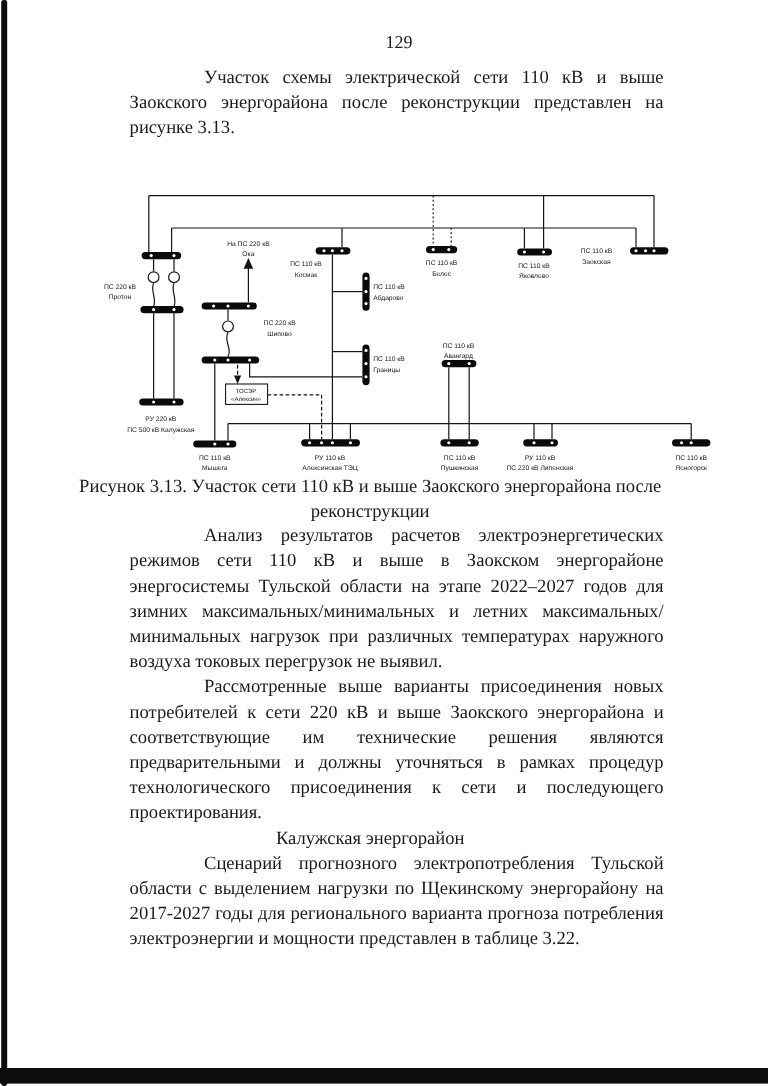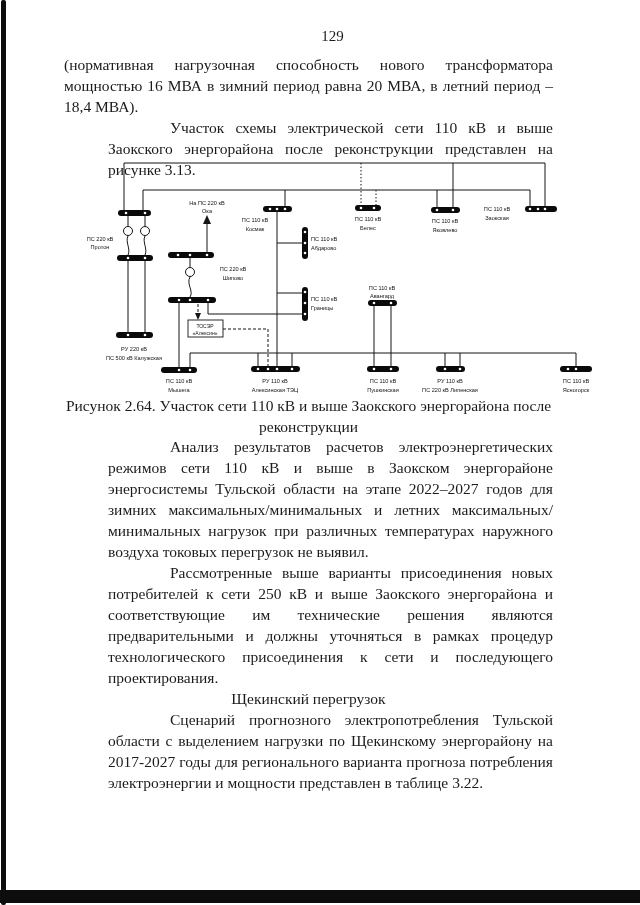--- a/index.html
+++ b/index.html
@@ -36,21 +36,20 @@
 
 <div class="page">
 
   <div class="edge edge-left"></div>
   <div class="edge edge-right"></div>
   <div class="edge edge-bottom"></div>
 
   <div class="pageno">129</div>
 
   <div id="block1" class="textblock">
-    <p>(нормативная нагрузочная способность нового трансформатора мощностью 16 МВА в зимний период равна 20 МВА, в летний период – 18,4 МВА).</p>
     <p class="indent">Участок схемы электрической сети 110 кВ и выше Заокского энергорайона после реконструкции представлен на рисунке 3.13.</p>
   </div>
 
   <svg class="diagram" viewBox="85 155 525 245">
     <g>
 
       <path class="wire" d="M124,163 H545"></path>
       <path class="wire" d="M124,163 V210"></path>
       <path class="wire" d="M453,163 V207"></path>
       <path class="wire" d="M545,163 V206"></path>
@@ -242,22 +241,22 @@
 
     <g>
       <rect class="bus" x="560" y="366" width="32" height="6" rx="3"></rect>
       <circle class="dot" cx="568" cy="369" r="1.3"></circle>
         <circle class="dot" cx="576" cy="369" r="1.3"></circle>
       <text x="576" y="383" text-anchor="middle">ПС 110 кВ</text>
       <text x="576" y="392" text-anchor="middle">Ясногорск</text>
     </g>
   </svg>
 
-  <div class="caption">Рисунок 2.64. Участок сети 110 кВ и выше Заокского энергорайона после реконструкции</div>
+  <div class="caption">Рисунок 3.13. Участок сети 110 кВ и выше Заокского энергорайона после реконструкции</div>
 
   <div id="block2" class="textblock">
     <p class="indent">Анализ результатов расчетов электроэнергетических режимов сети 110 кВ и выше в Заокском энергорайоне энергосистемы Тульской области на этапе 2022–2027 годов для зимних максимальных/минимальных и летних максимальных/минимальных нагрузок при различных температурах наружного воздуха токовых перегрузок не выявил.</p>
-    <p class="indent">Рассмотренные выше варианты присоединения новых потребителей к сети 250 кВ и выше Заокского энергорайона и соответствующие им технические решения являются предварительными и должны уточняться в рамках процедур технологического присоединения к сети и последующего проектирования.</p>
-    <p class="center">Щекинский перегрузок</p>
+    <p class="indent">Рассмотренные выше варианты присоединения новых потребителей к сети 220 кВ и выше Заокского энергорайона и соответствующие им технические решения являются предварительными и должны уточняться в рамках процедур технологического присоединения к сети и последующего проектирования.</p>
+    <p class="center">Калужская энергорайон</p>
     <p class="indent">Сценарий прогнозного электропотребления Тульской области с выделением нагрузки по Щекинскому энергорайону на 2017-2027 годы для регионального варианта прогноза потребления электроэнергии и мощности представлен в таблице 3.22.</p>
   </div>
 
 </div>
 
 </body></html>

